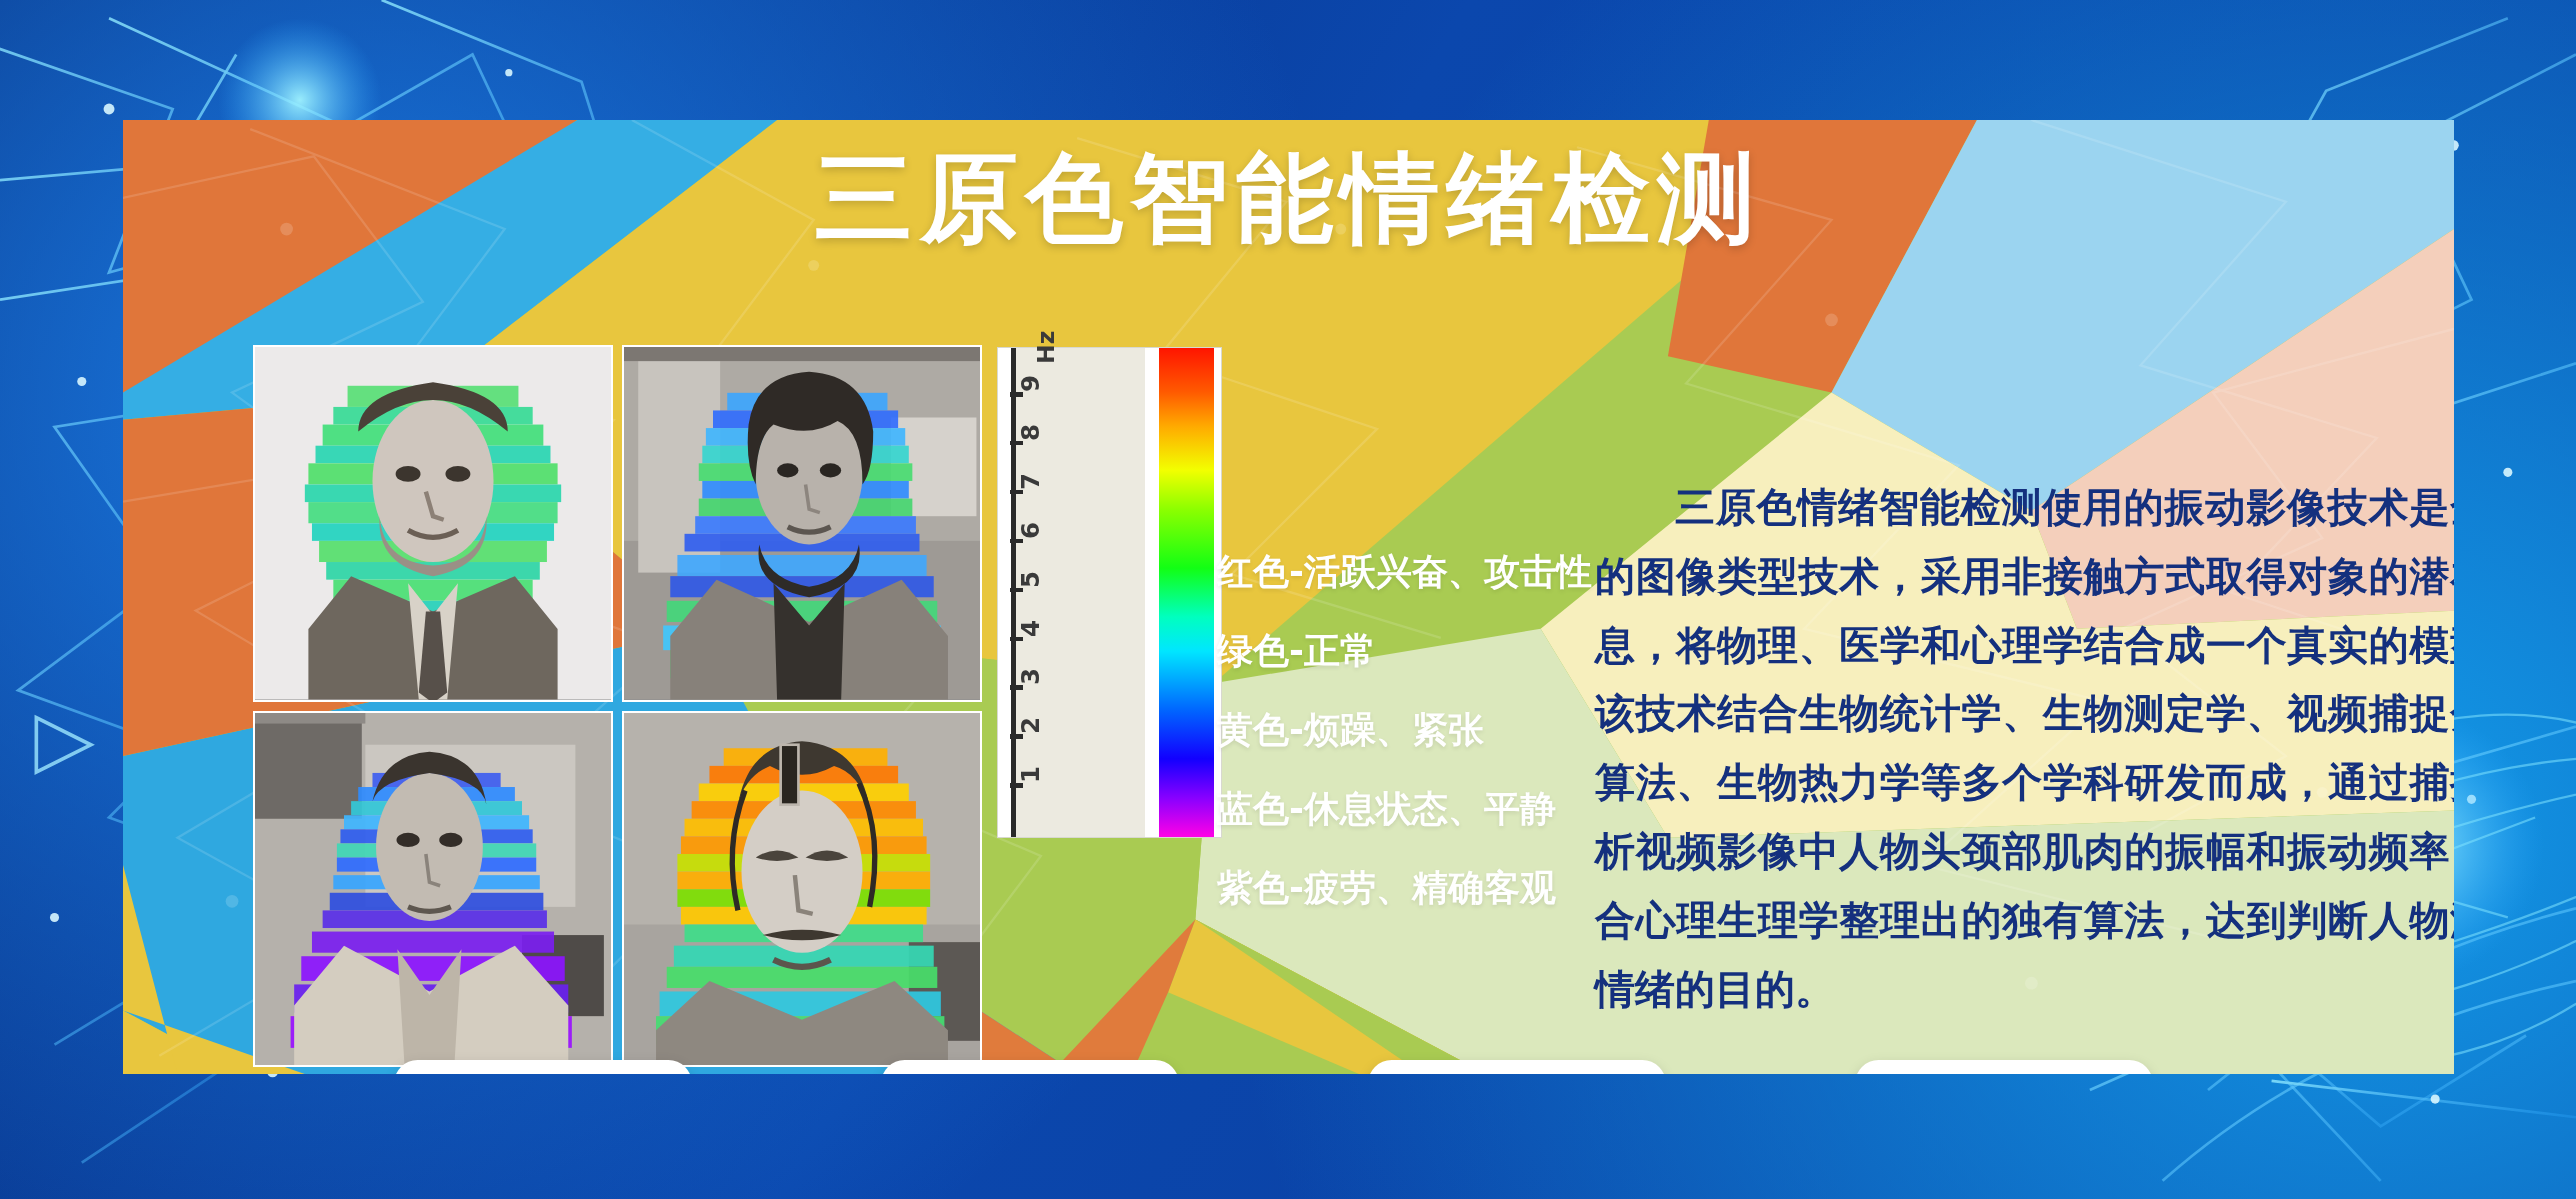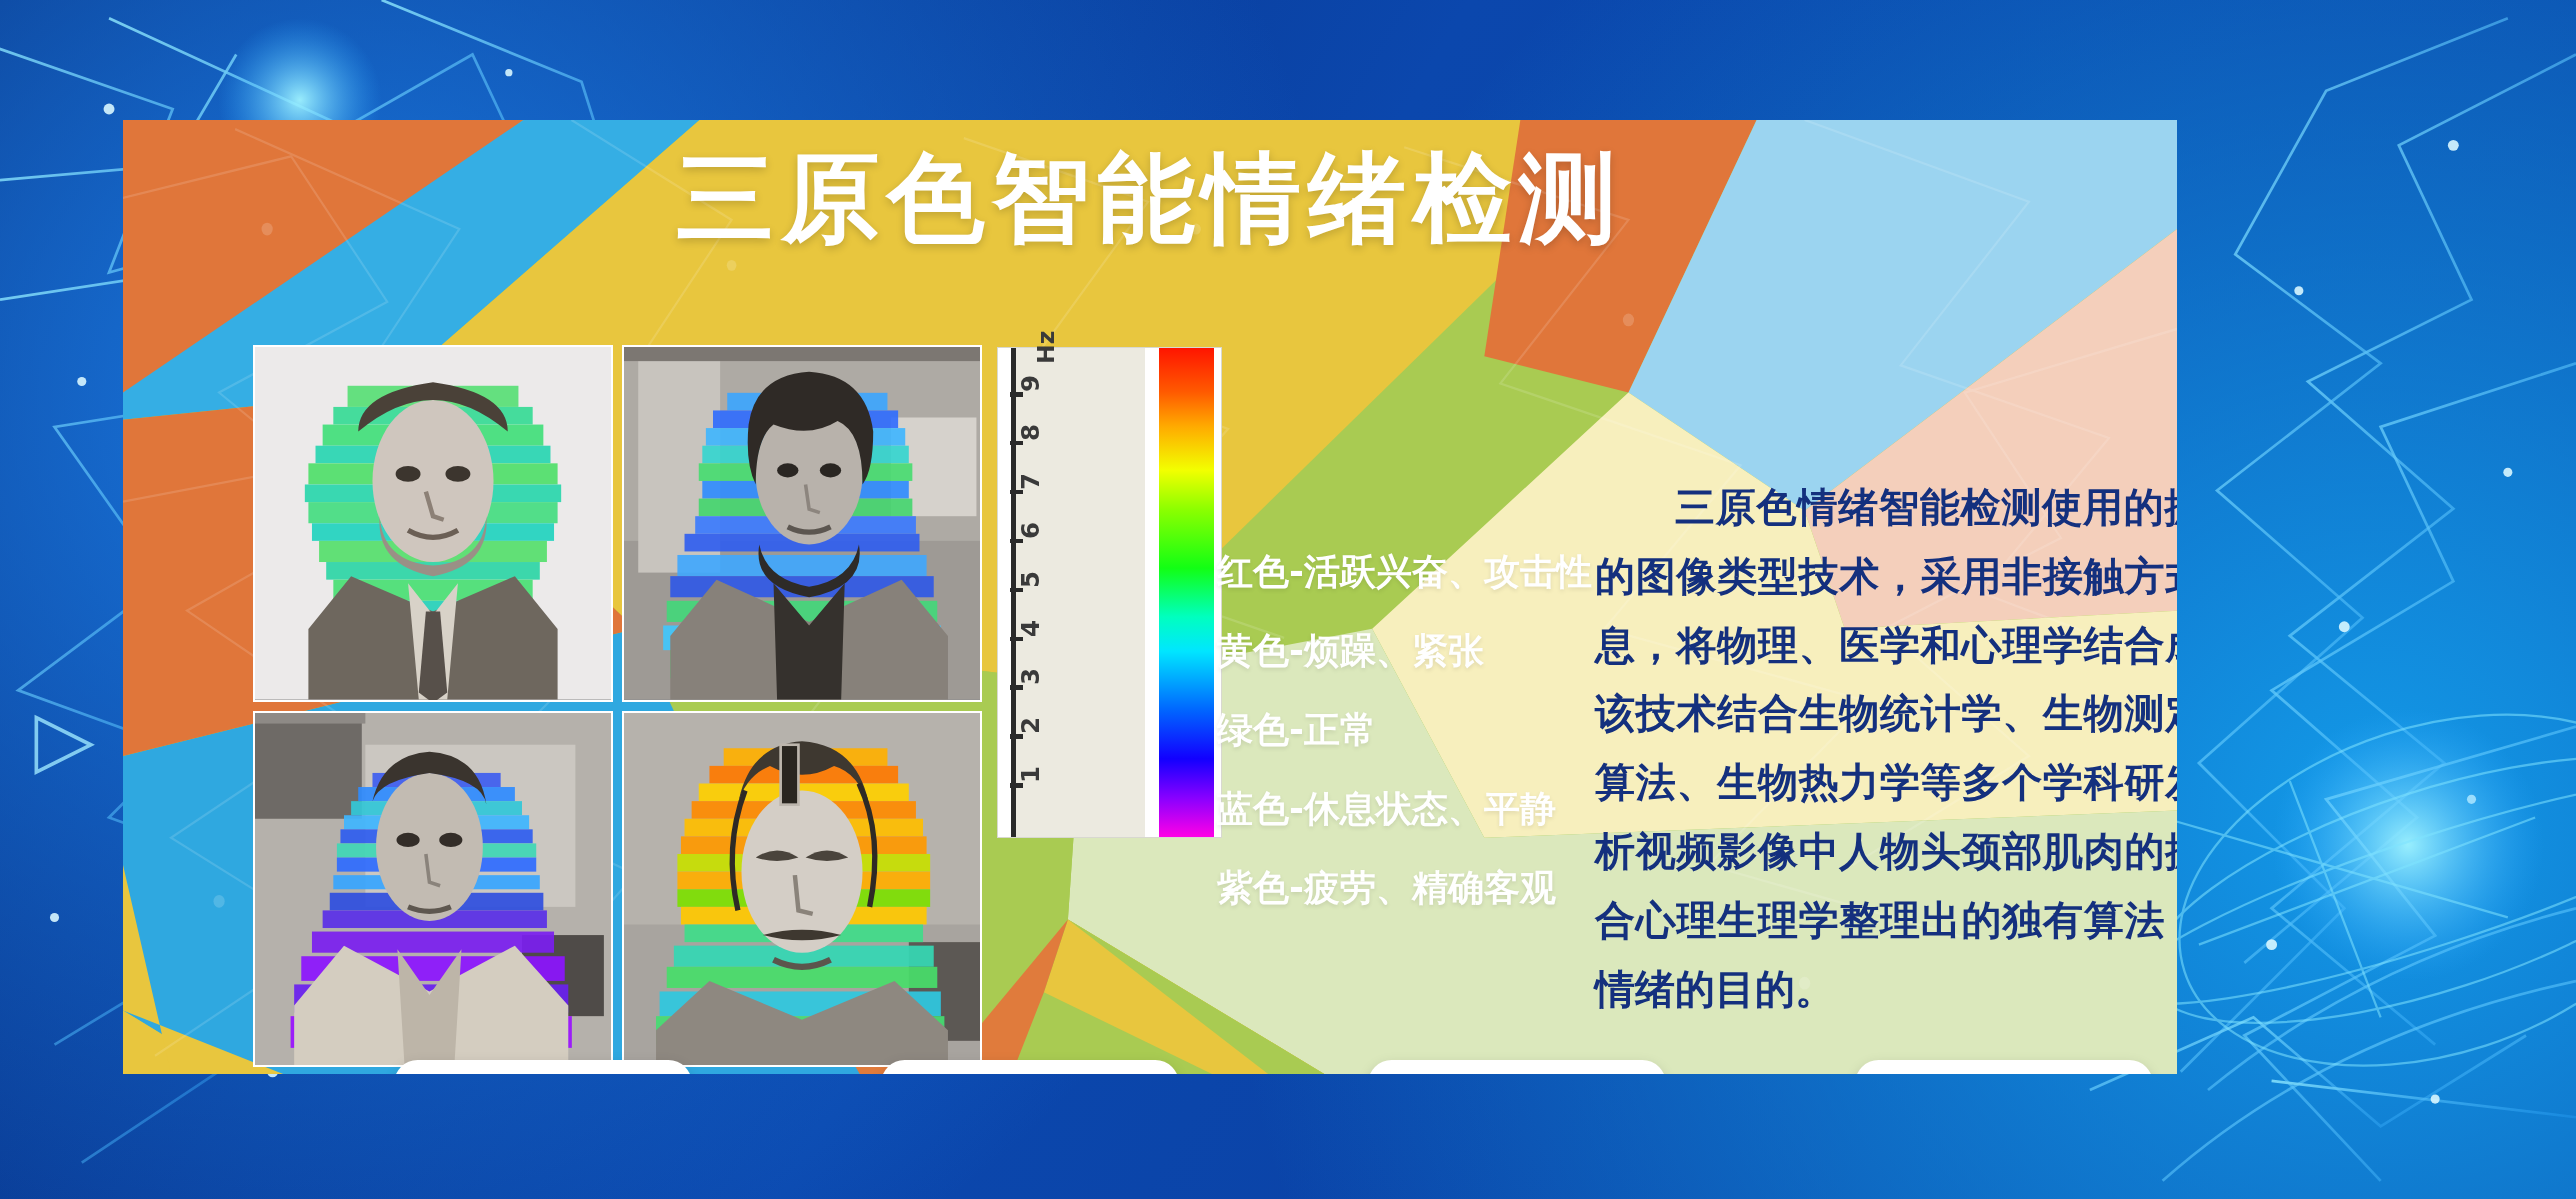--- a/index.html
+++ b/index.html
@@ -18,21 +18,21 @@
       radial-gradient(circle at 14% 34%, #1a79e0 0%, rgba(10,58,156,0) 42%),
       radial-gradient(circle at 92% 68%, #139ae8 0%, rgba(10,58,156,0) 46%),
       linear-gradient(120deg, #062a78 0%, #0b47ad 45%, #0a3d9e 100%);
   }
   #bg svg { position:absolute; inset:0; width:100%; height:100%; }
 
   
   #card {
     position:absolute;
     left:123px; top:120px;
-    width:2054px; height:954px;
+    width:2331px; height:954px;
     overflow:hidden;
     background:#ef4444;
   }
   #card .poly { position:absolute; inset:0; width:100%; height:100%; }
   #card .cardlines { position:absolute; inset:0; width:100%; height:100%; opacity:.30; }
 
   
   #title {
     position:absolute; left:0; top:22px; width:100%;
     text-align:center;
@@ -445,22 +445,22 @@
       <span class="tick" style="top:79%"></span>
       <span class="ticklbl" style="top:79%">2</span>
       <span class="tick" style="top:89%"></span>
       <span class="ticklbl" style="top:89%">1</span>
     </div>
     <div class="bar"></div>
   </div>
 
   <div id="legend">
     <div class="row">红色-活跃兴奋、攻击性</div>
+    <div class="row">绿色-正常</div>
     <div class="row">黄色-烦躁、紧张</div>
-    <div class="row">绿色-正常</div>
     <div class="row">蓝色-休息状态、平静</div>
     <div class="row">紫色-疲劳、精确客观</div>
   </div>
 
   <p id="para">三原色情绪智能检测使用的振动影像技术是全新的图像类型技术，采用非接触方式取得对象的潜在信息，将物理、医学和心理学结合成一个真实的模型。该技术结合生物统计学、生物测定学、视频捕捉分析算法、生物热力学等多个学科研发而成，通过捕捉分析视频影像中人物头颈部肌肉的振幅和振动频率，结合心理生理学整理出的独有算法，达到判断人物潜在情绪的目的。</p>
 
   <div id="pills">
     <div class="pill pill-0">快速方便</div>
     <div class="pill pill-1">精确客观</div>
     <div class="pill pill-2">友好隐蔽</div>

